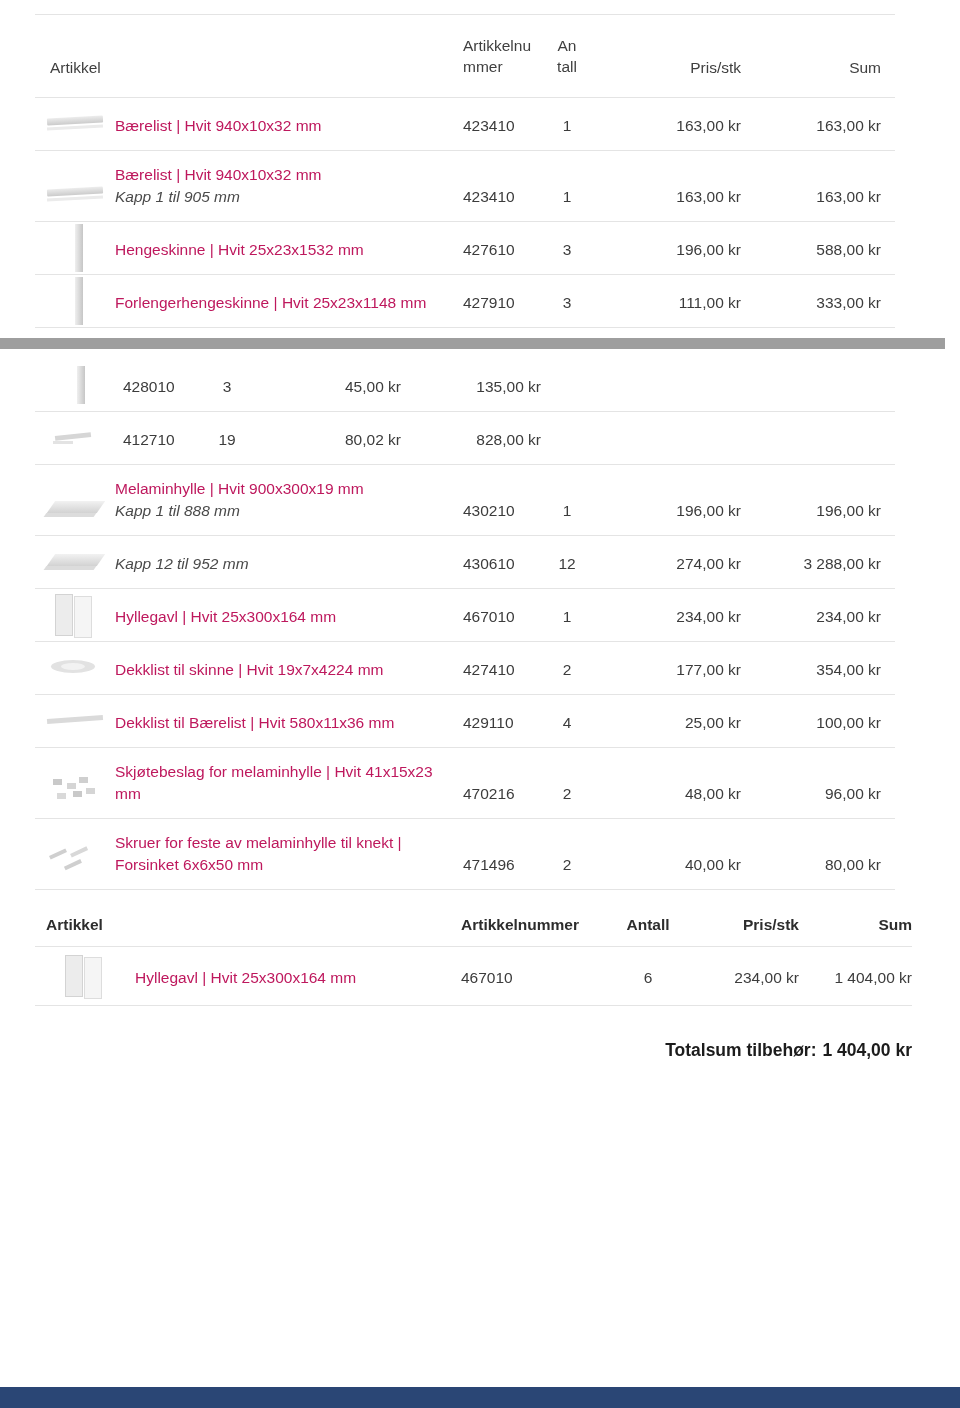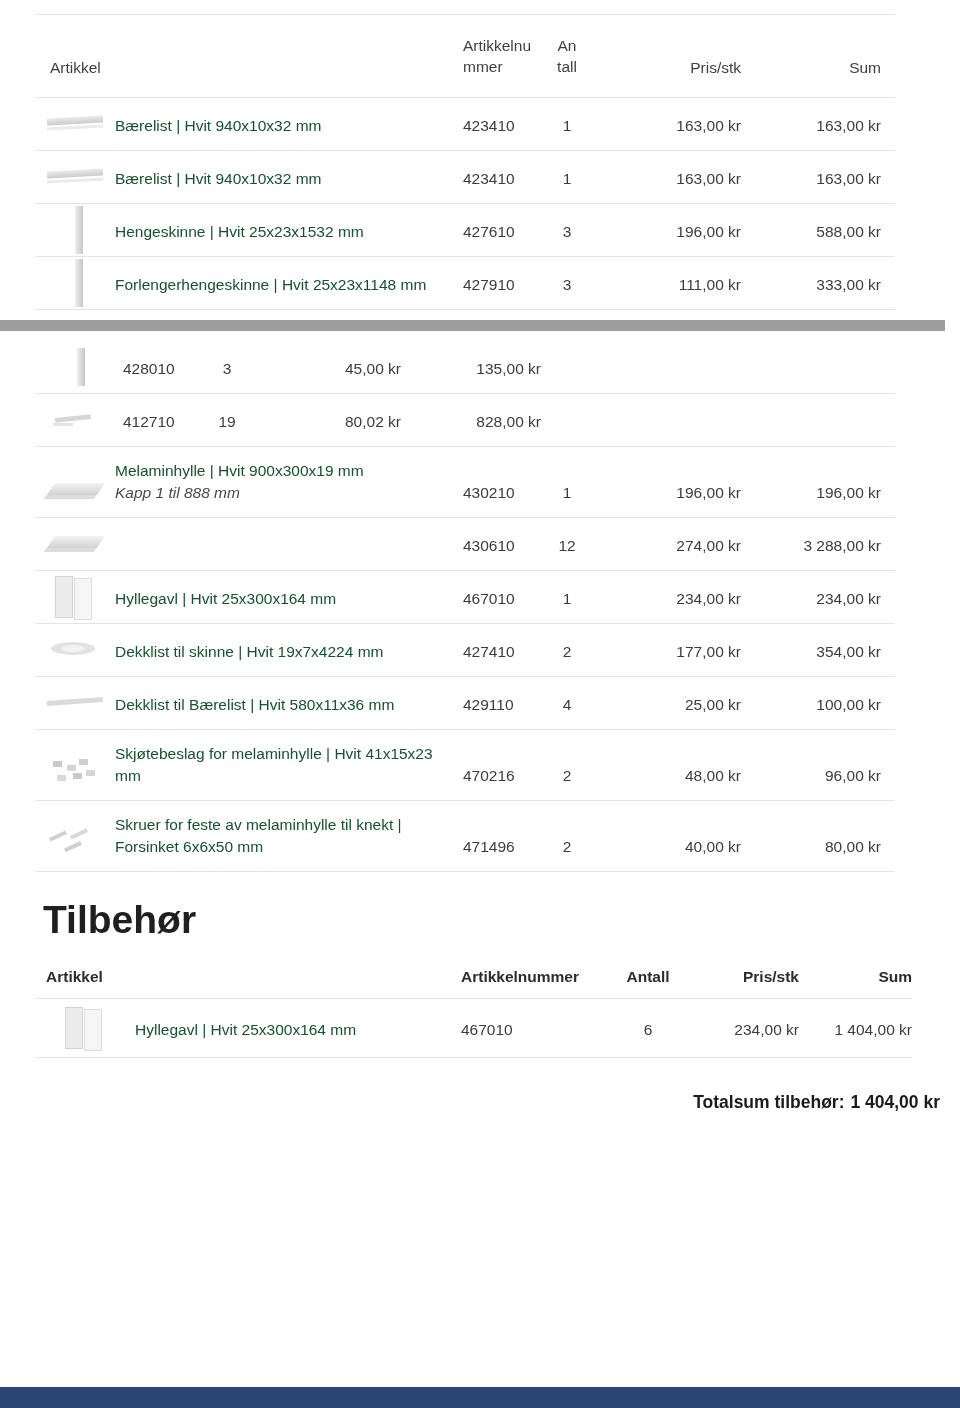--- a/index.html
+++ b/index.html
@@ -35,32 +35,32 @@
   .acc-tbl .thead{border-bottom:1px solid #e4e4e4;padding:12px 0;font-weight:700;color:#2d2d2d}
   .acc-tbl .trow{padding:16px 0}
   .acc-tbl .c-art{width:422px;padding-left:11px}
   .acc-tbl .c-thumb{width:100px;display:flex;justify-content:center}
   .acc-tbl .c-name{width:322px;padding-right:10px}
   .acc-tbl .c-artnr{width:160px;padding-left:4px}
   .acc-tbl .c-antall{width:62px;text-align:center}
   .acc-tbl .c-pris{width:120px;text-align:right}
   .acc-tbl .c-sum{width:113px;text-align:right}
 
-  .nm{color:#14532d}
+  .nm{color:#be185d}
   .note{font-style:italic;color:#4a4a4a}
   .note:empty{display:none}
 
   
   .scroll-track{margin:10px 0 10px -35px;width:945px;height:11px}
   .scroll-thumb{width:100%;height:100%;background:#9e9e9e}
 
   
   .acc-title{margin:26px 0 8px 43px;font-size:39px;font-weight:700;color:#1f1f1f}
   .acc-tbl{margin-top:14px}
-  .totals{margin-right:20px;text-align:right;font-weight:700;color:#1c1c1c;font-size:17.5px}
+  .totals{margin-right:48px;text-align:right;font-weight:700;color:#1c1c1c;font-size:17.5px}
   .totals.acc-total{margin-top:34px}
   .totals.grand-total{margin-top:50px}
   .totals .val{margin-left:6px}
 
   
   .footer-bar{position:absolute;left:0;right:0;bottom:0;height:21px;background:#2a4675}
 
   
   .tshape{position:relative;width:64px;height:26px}
   .tshape::before,.tshape::after{content:"";position:absolute}
@@ -108,20 +108,21 @@
     <div class="cell c-pris">163,00 kr</div>
     <div class="cell c-sum">163,00 kr</div>
   </div>
 
   <div class="trow">
     <div class="cell c-thumb">
       <div class="tshape" data-thumb="rail-h"></div>
     </div>
     <div class="cell c-name">
       <div class="nm">Bærelist | Hvit 940x10x32 mm</div>
+      <div class="note">Kapp 1 til 905 mm</div>
     </div>
     <div class="cell c-artnr">423410</div>
     <div class="cell c-antall">1</div>
     <div class="cell c-pris">163,00 kr</div>
     <div class="cell c-sum">163,00 kr</div>
   </div>
 
   <div class="trow">
     <div class="cell c-thumb">
       <div class="tshape" data-thumb="rail-v"></div>
@@ -187,20 +188,21 @@
     <div class="cell c-antall">1</div>
     <div class="cell c-pris">196,00 kr</div>
     <div class="cell c-sum">196,00 kr</div>
   </div>
 
   <div class="trow">
     <div class="cell c-thumb">
       <div class="tshape" data-thumb="shelf"></div>
     </div>
     <div class="cell c-name">
+      <div class="note">Kapp 12 til 952 mm</div>
     </div>
     <div class="cell c-artnr">430610</div>
     <div class="cell c-antall">12</div>
     <div class="cell c-pris">274,00 kr</div>
     <div class="cell c-sum">3 288,00 kr</div>
   </div>
 
   <div class="trow">
     <div class="cell c-thumb">
       <div class="tshape" data-thumb="gavl"></div>
@@ -266,21 +268,20 @@
 
     </div>
     <div class="cell c-artnr">471496</div>
     <div class="cell c-antall">2</div>
     <div class="cell c-pris">40,00 kr</div>
     <div class="cell c-sum">80,00 kr</div>
   </div>
 </div>
   </div>
 
-  <h2 class="acc-title">Tilbehør</h2>
 
   <div class="tbl acc-tbl">
     <div class="thead">
       <div class="cell c-art"><span>Artikkel</span></div>
       <div class="cell c-artnr"><span>Artikkelnummer</span></div>
       <div class="cell c-antall"><span>Antall</span></div>
       <div class="cell c-pris"><span>Pris/stk</span></div>
       <div class="cell c-sum"><span>Sum</span></div>
     </div>
     <div>

